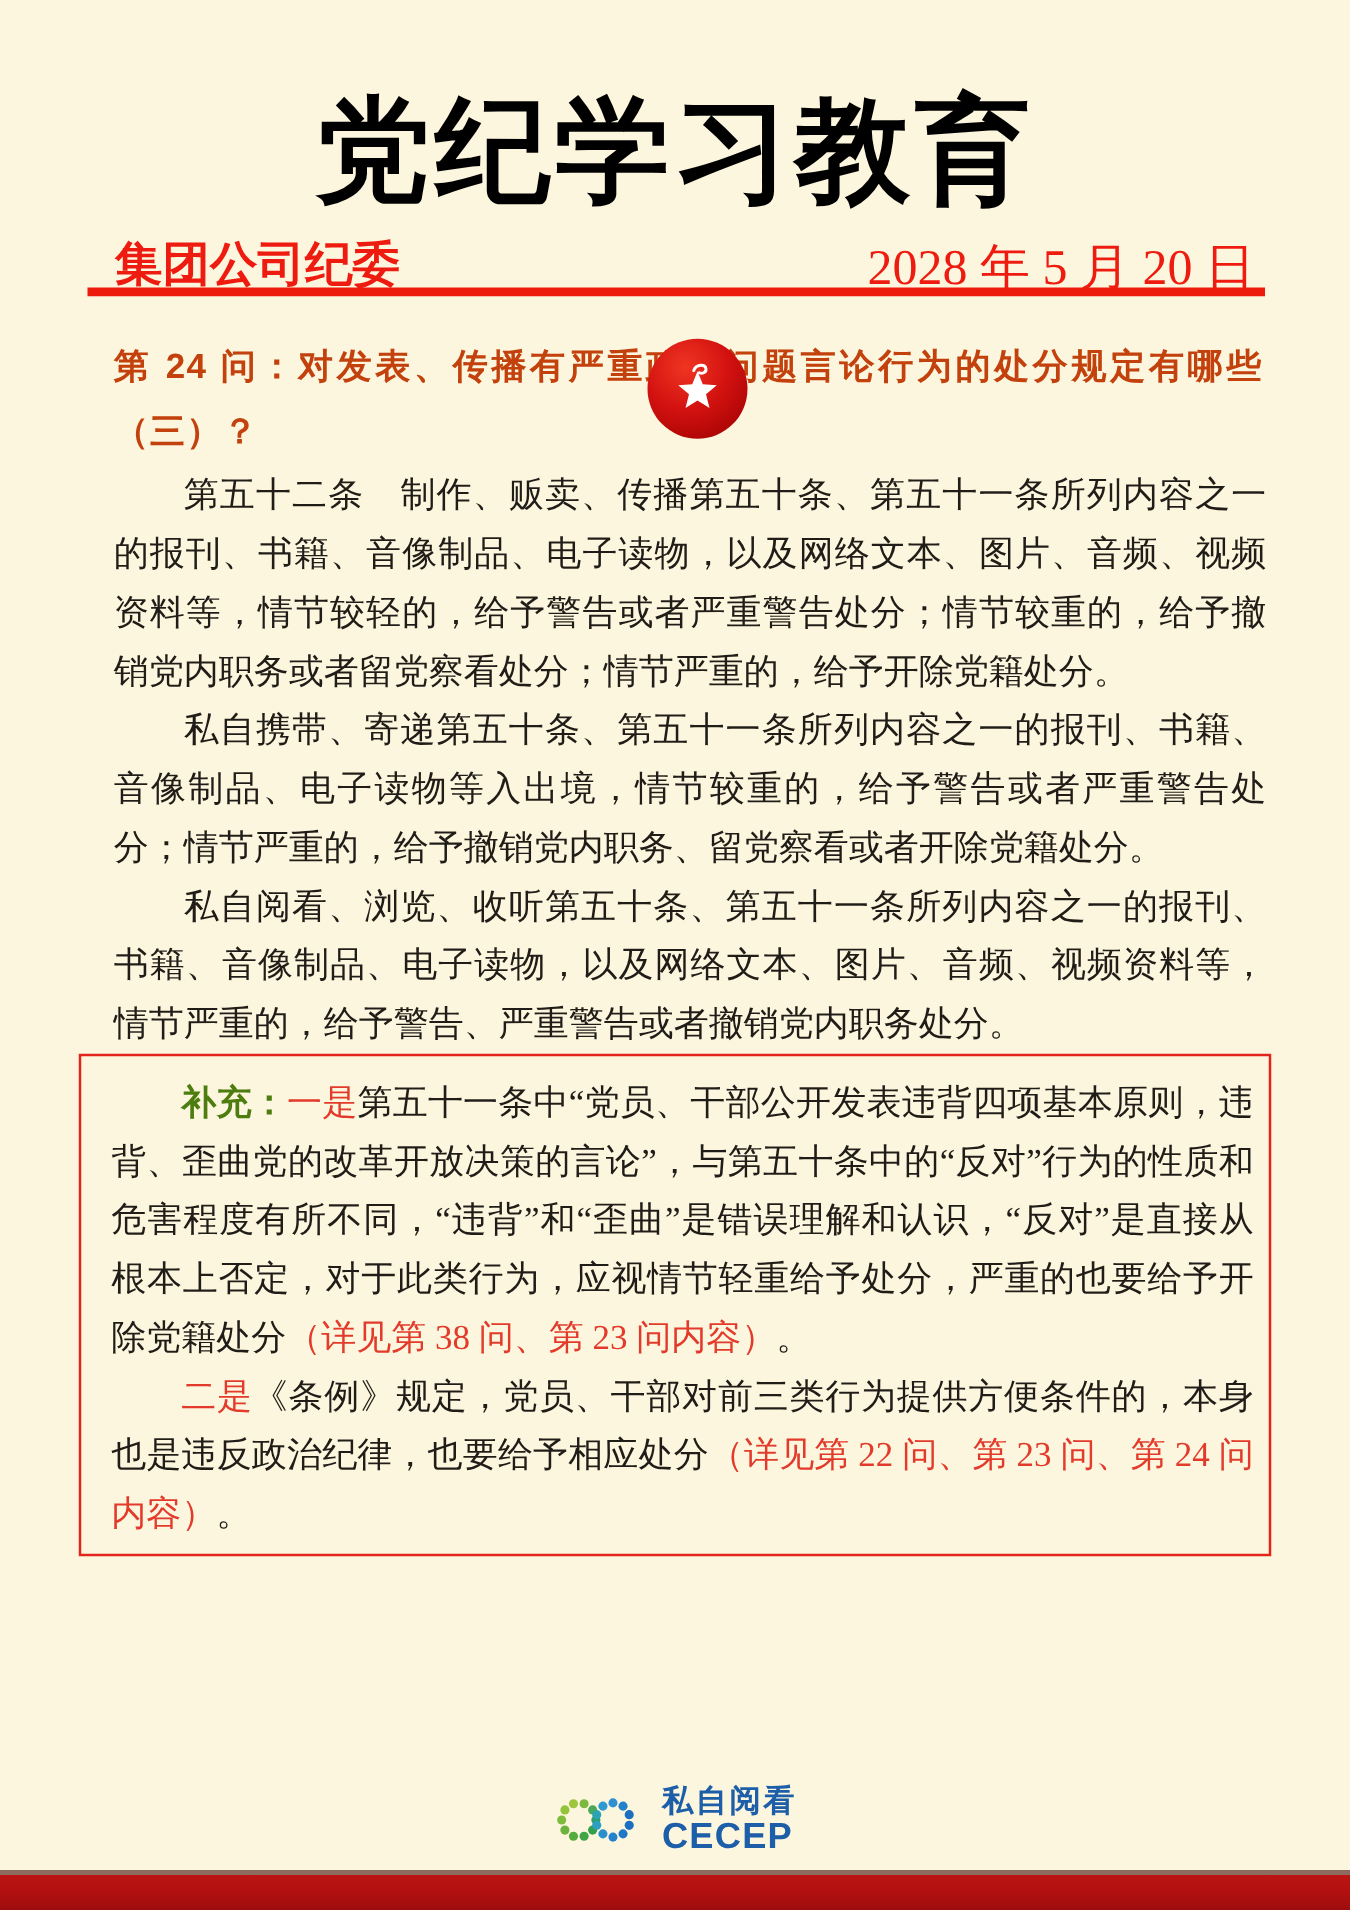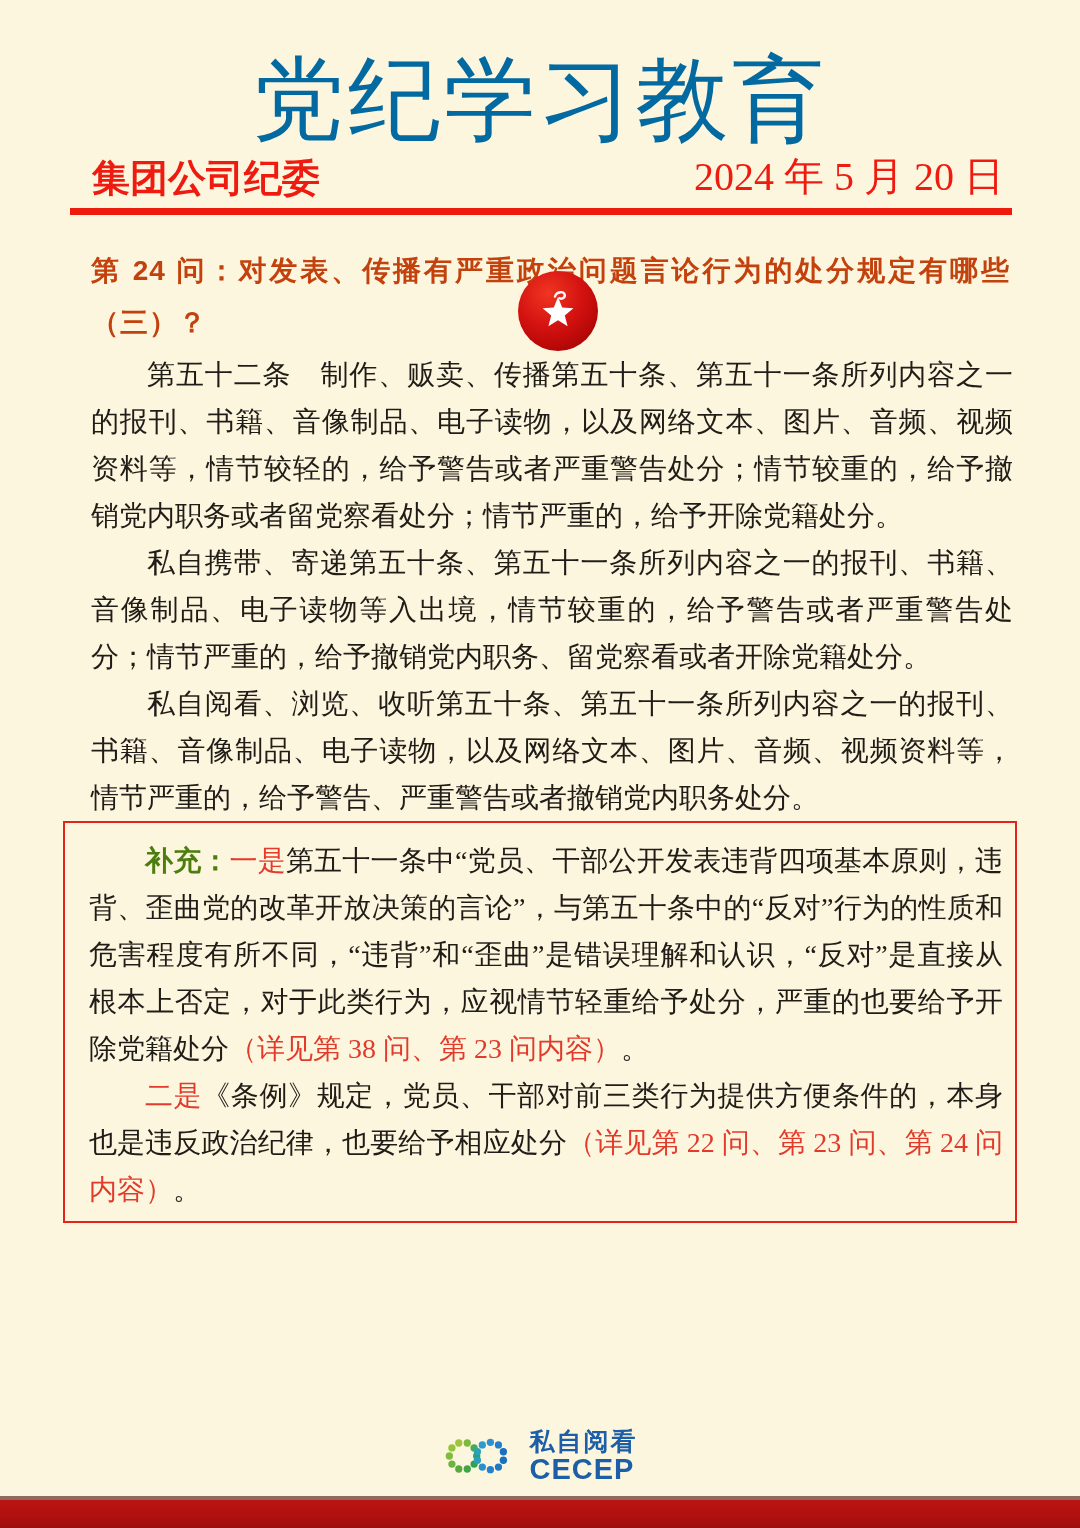--- a/index.html
+++ b/index.html
@@ -6,45 +6,45 @@
   body { background:#888; }
   .page {
     position:relative;
     width:1080px; height:1528px;
     margin:0 auto;
     background:#fdf6de;
     overflow:hidden;
     font-family:"Liberation Serif", serif;
   }
   .main-title {
-    margin:51px 0 0 0;
+    margin:73px 0 0 0;
     text-align:center;
     font-family:"Liberation Sans", sans-serif;
-    font-weight:normal;
+    font-weight:bold;
     font-size:92px;
     line-height:1.05;
-    color:#0369a1;
+    color:#000000;
     letter-spacing:4px;
   }
   .sub-title {
     margin:17px 0 0 0;
     text-align:center;
     font-family:"Liberation Sans", sans-serif;
     font-weight:bold;
     font-size:62px;
     line-height:1.06;
     color:#f20c0c;
     letter-spacing:10px;
   }
   .meta-row {
     margin:16px 76px 0 92px;
     height:40px;
     display:flex;
     justify-content:space-between;
-    align-items:flex-end;
+    align-items:flex-start;
   }
   .org-name {
     font-family:"Liberation Sans", sans-serif;
     font-weight:bold;
     font-size:38px;
     color:#ee1c10;
   }
   .date-text {
     font-family:"Liberation Serif", serif;
     font-size:40px;
@@ -118,21 +118,21 @@
 </style>
 </head>
 <body>
 
 <div class="page">
 
   <div class="main-title">党纪学习教育</div>
 
   <div class="meta-row">
     <span class="org-name">集团公司纪委</span>
-    <span class="date-text">2024 年 5 月 20 日</span>
+    <span class="date-text">2028 年 5 月 20 日</span>
   </div>
 
   <div class="divider"></div>
 
   <div class="star-badge">
     <svg width="46" height="46" viewBox="0 0 46 46">
       <path d="M23 9 L27.2 19.4 L38.4 20.2 L29.8 27.4 L32.6 38.3 L23 32.3 L13.4 38.3 L16.2 27.4 L7.6 20.2 L18.8 19.4 Z" fill="#ffffff"></path>
       <path d="M20 8.5 C21.5 3.5 29.5 2.5 29.8 7.2 C30 10.2 26.5 11.2 24.5 10.2" fill="none" stroke="#ffffff" stroke-width="2.4" stroke-linecap="round"></path>
     </svg>
   </div>

